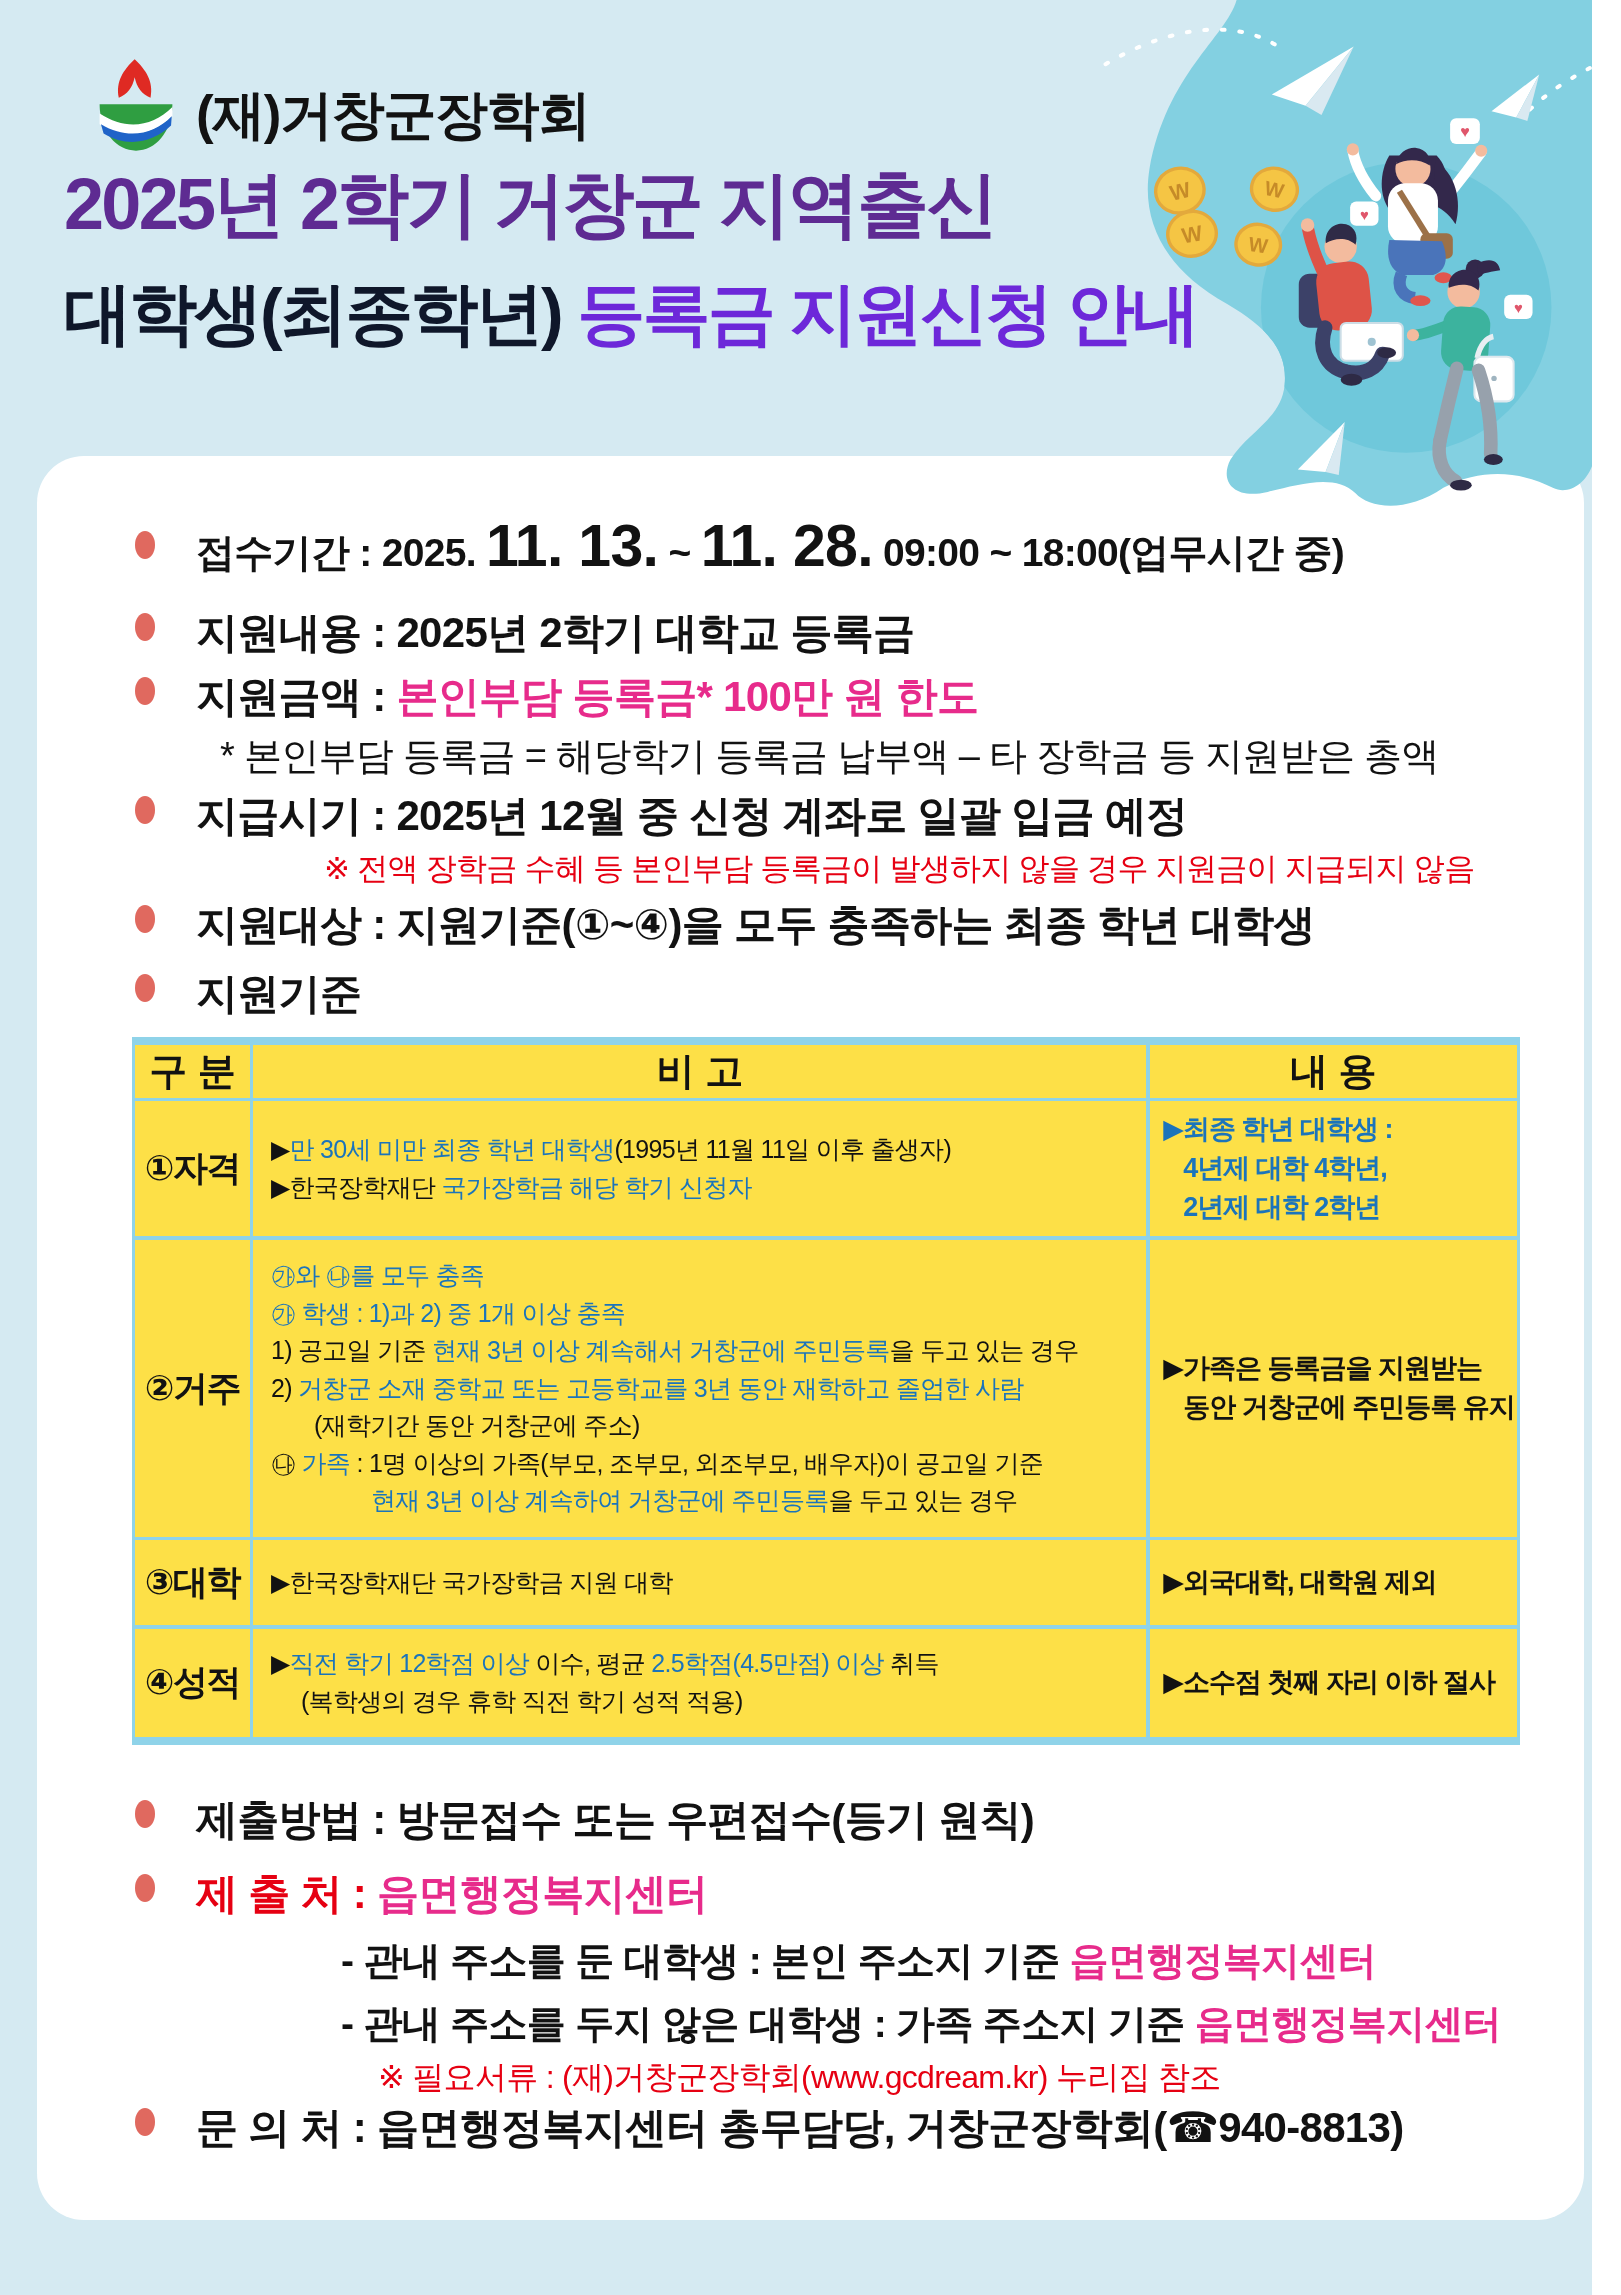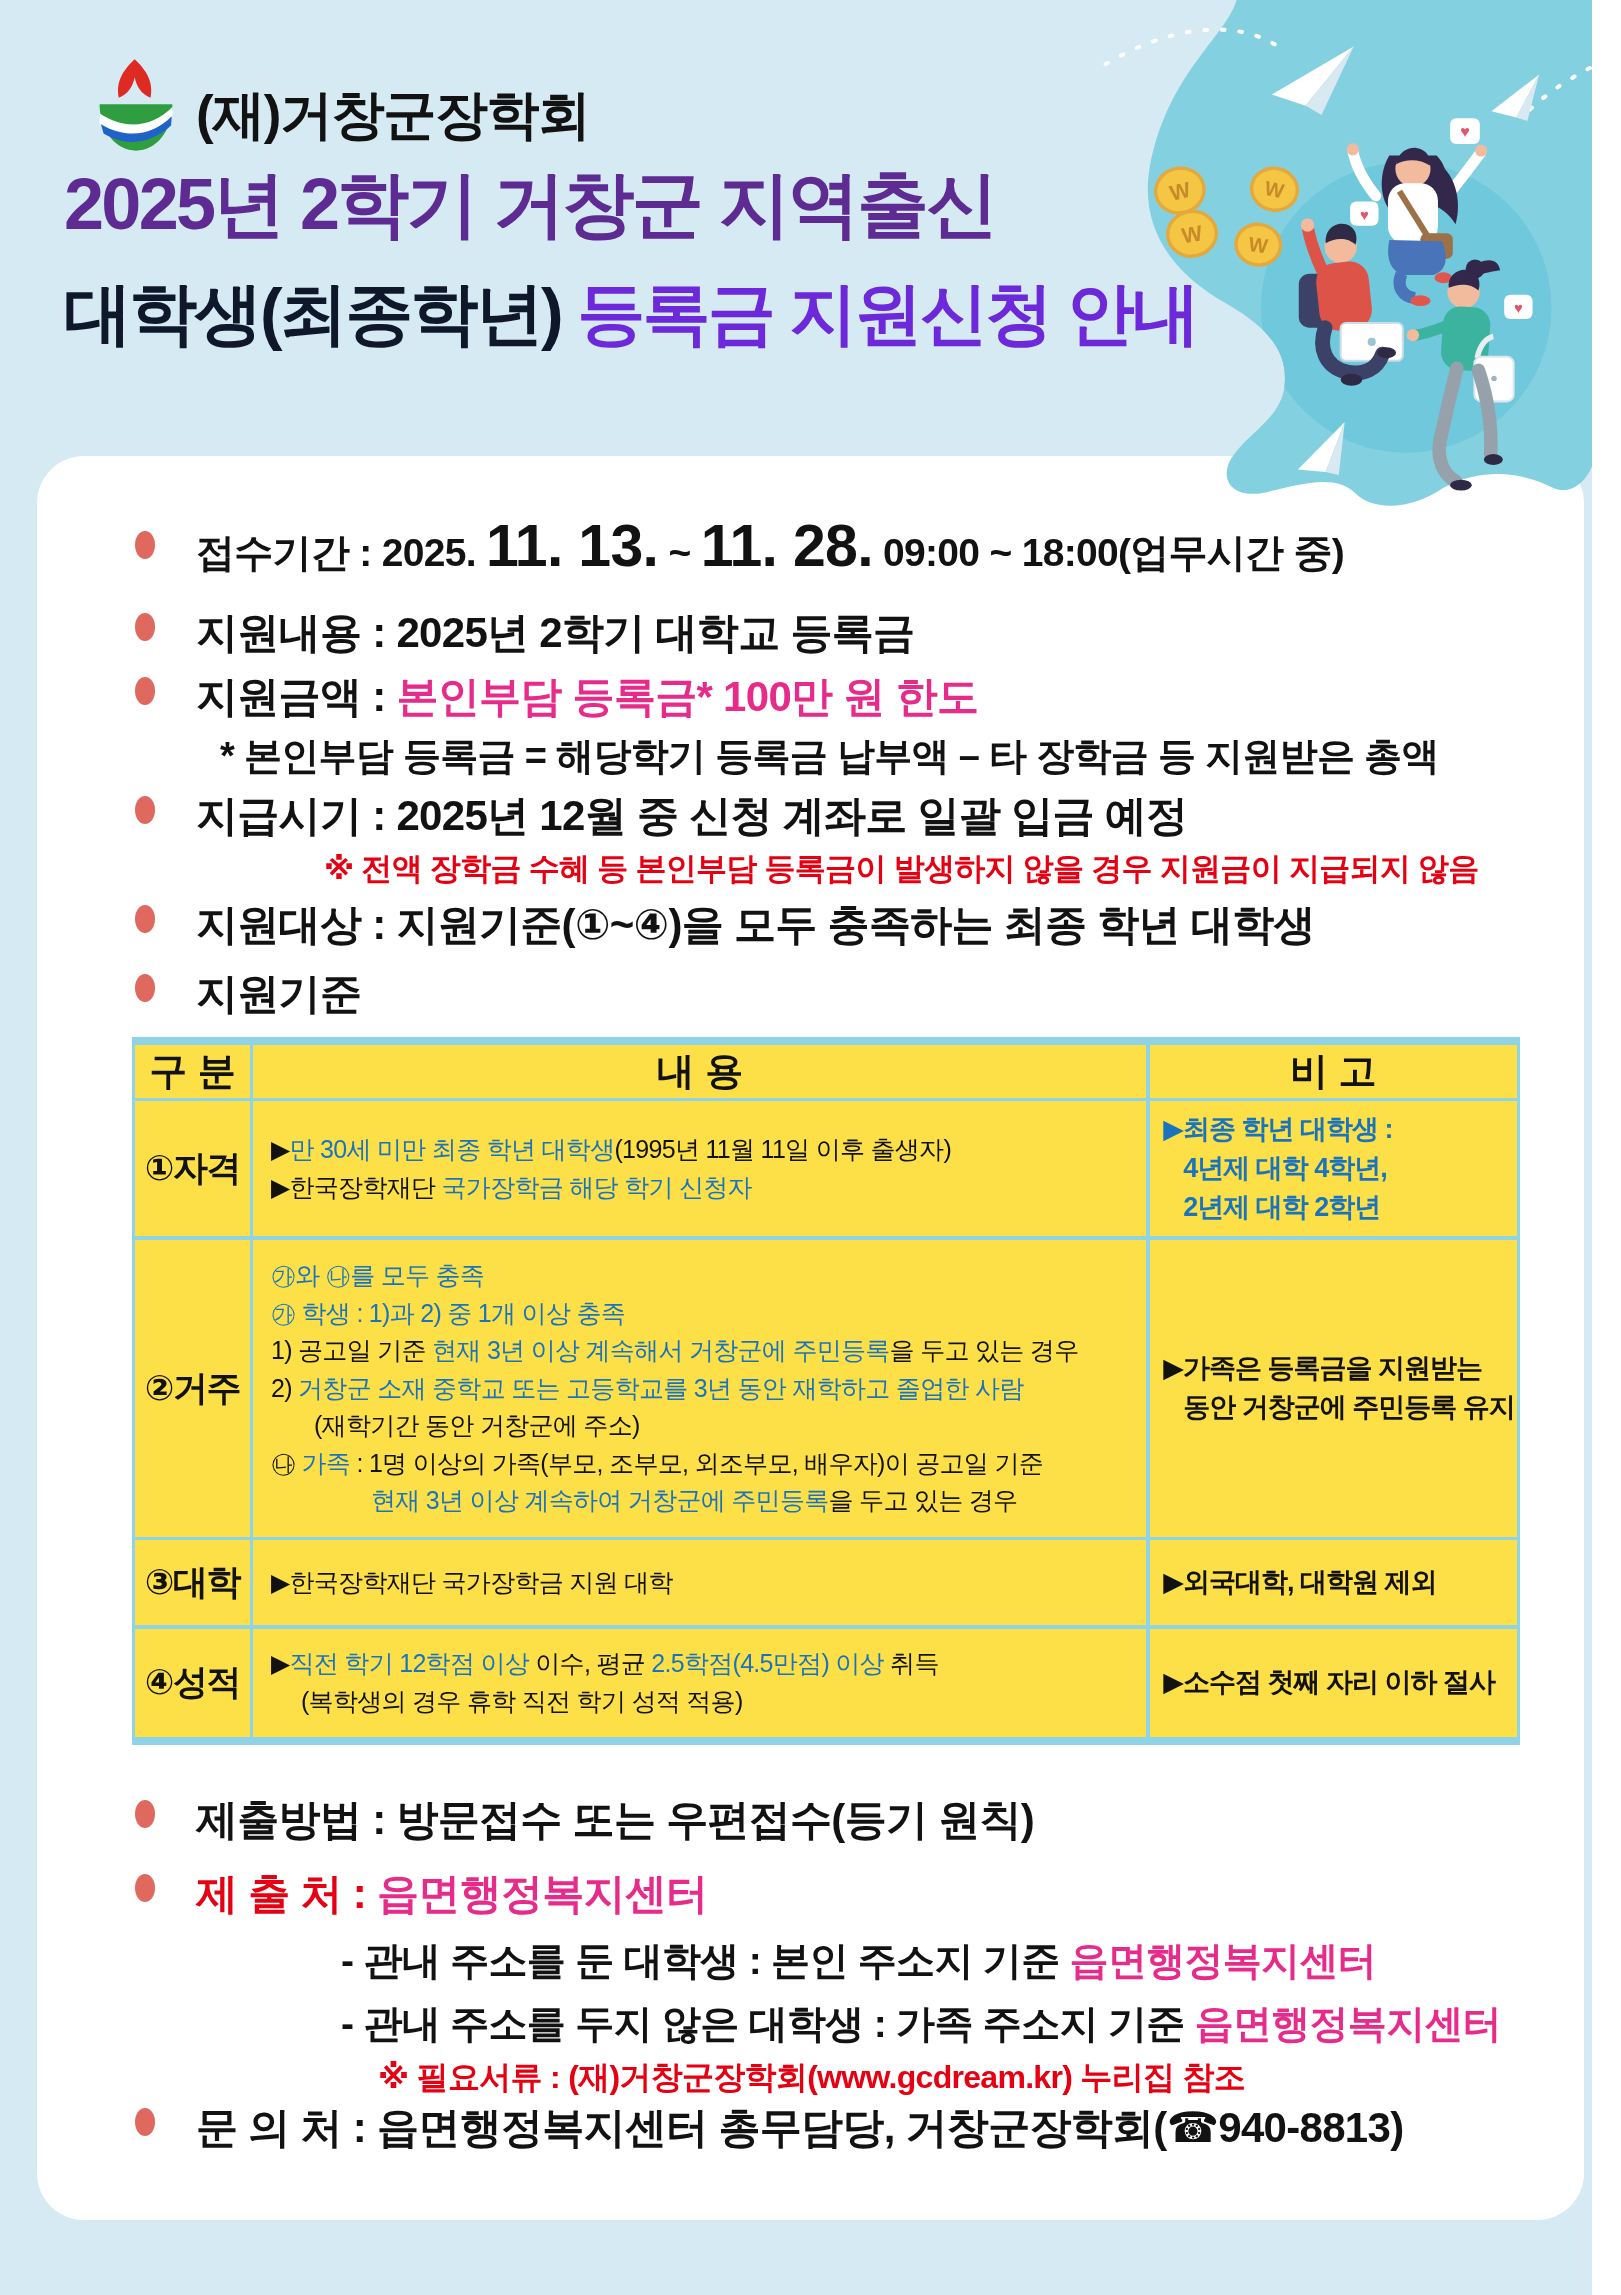--- a/index.html
+++ b/index.html
@@ -14,21 +14,21 @@
   .t2 .coral{color:#6d28d9;}
   .illus{position:absolute;right:0;top:0;width:527px;height:946px;z-index:3;}
   .b-row{position:absolute;display:flex;align-items:flex-start;z-index:4;white-space:nowrap;gap:22px;}
   .dot{flex:0 0 auto;width:20px;height:28px;border-radius:50%;background:#e0695f;margin-right:19px;margin-top:8px;}
   .dot-big{margin-top:19px;}
   .bt{font-size:42px;font-weight:800;letter-spacing:-0.7px;}
   .b1t{font-size:39px;font-weight:800;letter-spacing:-0.7px;}
   .b1t .big{font-size:59px;font-weight:800;}
   .pink{color:#e72b8b;}
   .redtxt{color:#e60012;}
-  .note{position:absolute;z-index:4;font-weight:700;white-space:nowrap;}
+  .note{position:absolute;z-index:4;font-weight:400;white-space:nowrap;}
   .n1{left:220px;top:731px;font-size:38px;letter-spacing:-0.7px;}
   .n2{left:324px;top:848px;font-size:31px;color:#e60012;letter-spacing:-0.7px;}
   .n3{left:378px;top:2056px;font-size:32px;color:#e60012;letter-spacing:-0.7px;}
   .sub{position:absolute;left:341px;z-index:4;font-size:39px;font-weight:800;letter-spacing:-0.7px;white-space:nowrap;}
   .tbl{position:absolute;left:132px;top:1037px;z-index:4;display:grid;
        grid-template-columns:115px 893px 367px;grid-template-rows:53px 135px 297px 85px 108px;
        gap:3.4px;background:#8fd3e9;border:3.4px solid #8fd3e9;border-top-width:8.8px;border-bottom-width:8.8px;}
   .cell{background:#fde047;min-width:0;}
   .th{display:flex;align-items:center;justify-content:center;font-size:38px;font-weight:800;}
   .cat{display:flex;align-items:center;justify-content:center;font-size:35px;font-weight:800;letter-spacing:-1.4px;}
@@ -209,22 +209,22 @@
     <span class="bt">지원대상 : 지원기준(①~④)을 모두 충족하는 최종 학년 대학생</span>
   </div>
 
   <div class="b-row" style="left:135px;top:966px;">
     <span class="dot"></span>
     <span class="bt">지원기준</span>
   </div>
 
   <div class="tbl">
     <div class="cell th">구 분</div>
+    <div class="cell th">비 고</div>
     <div class="cell th">내 용</div>
-    <div class="cell th">비 고</div>
 
     <div class="cell cat">①자격</div>
     <div class="cell cd">
       <div><span>▶</span><span class="blue">만 30세 미만 최종 학년 대학생</span><span>(1995년 11월 11일 이후 출생자)</span></div>
       <div><span>▶</span><span>한국장학재단 </span><span class="blue">국가장학금 해당 학기 신청자</span></div>
     </div>
     <div class="cell cr">
       <div class="blue"><span>▶</span><span>최종 학년 대학생 :</span></div>
       <div class="blue indr">4년제 대학 4학년,</div>
       <div class="blue indr">2년제 대학 2학년</div>

